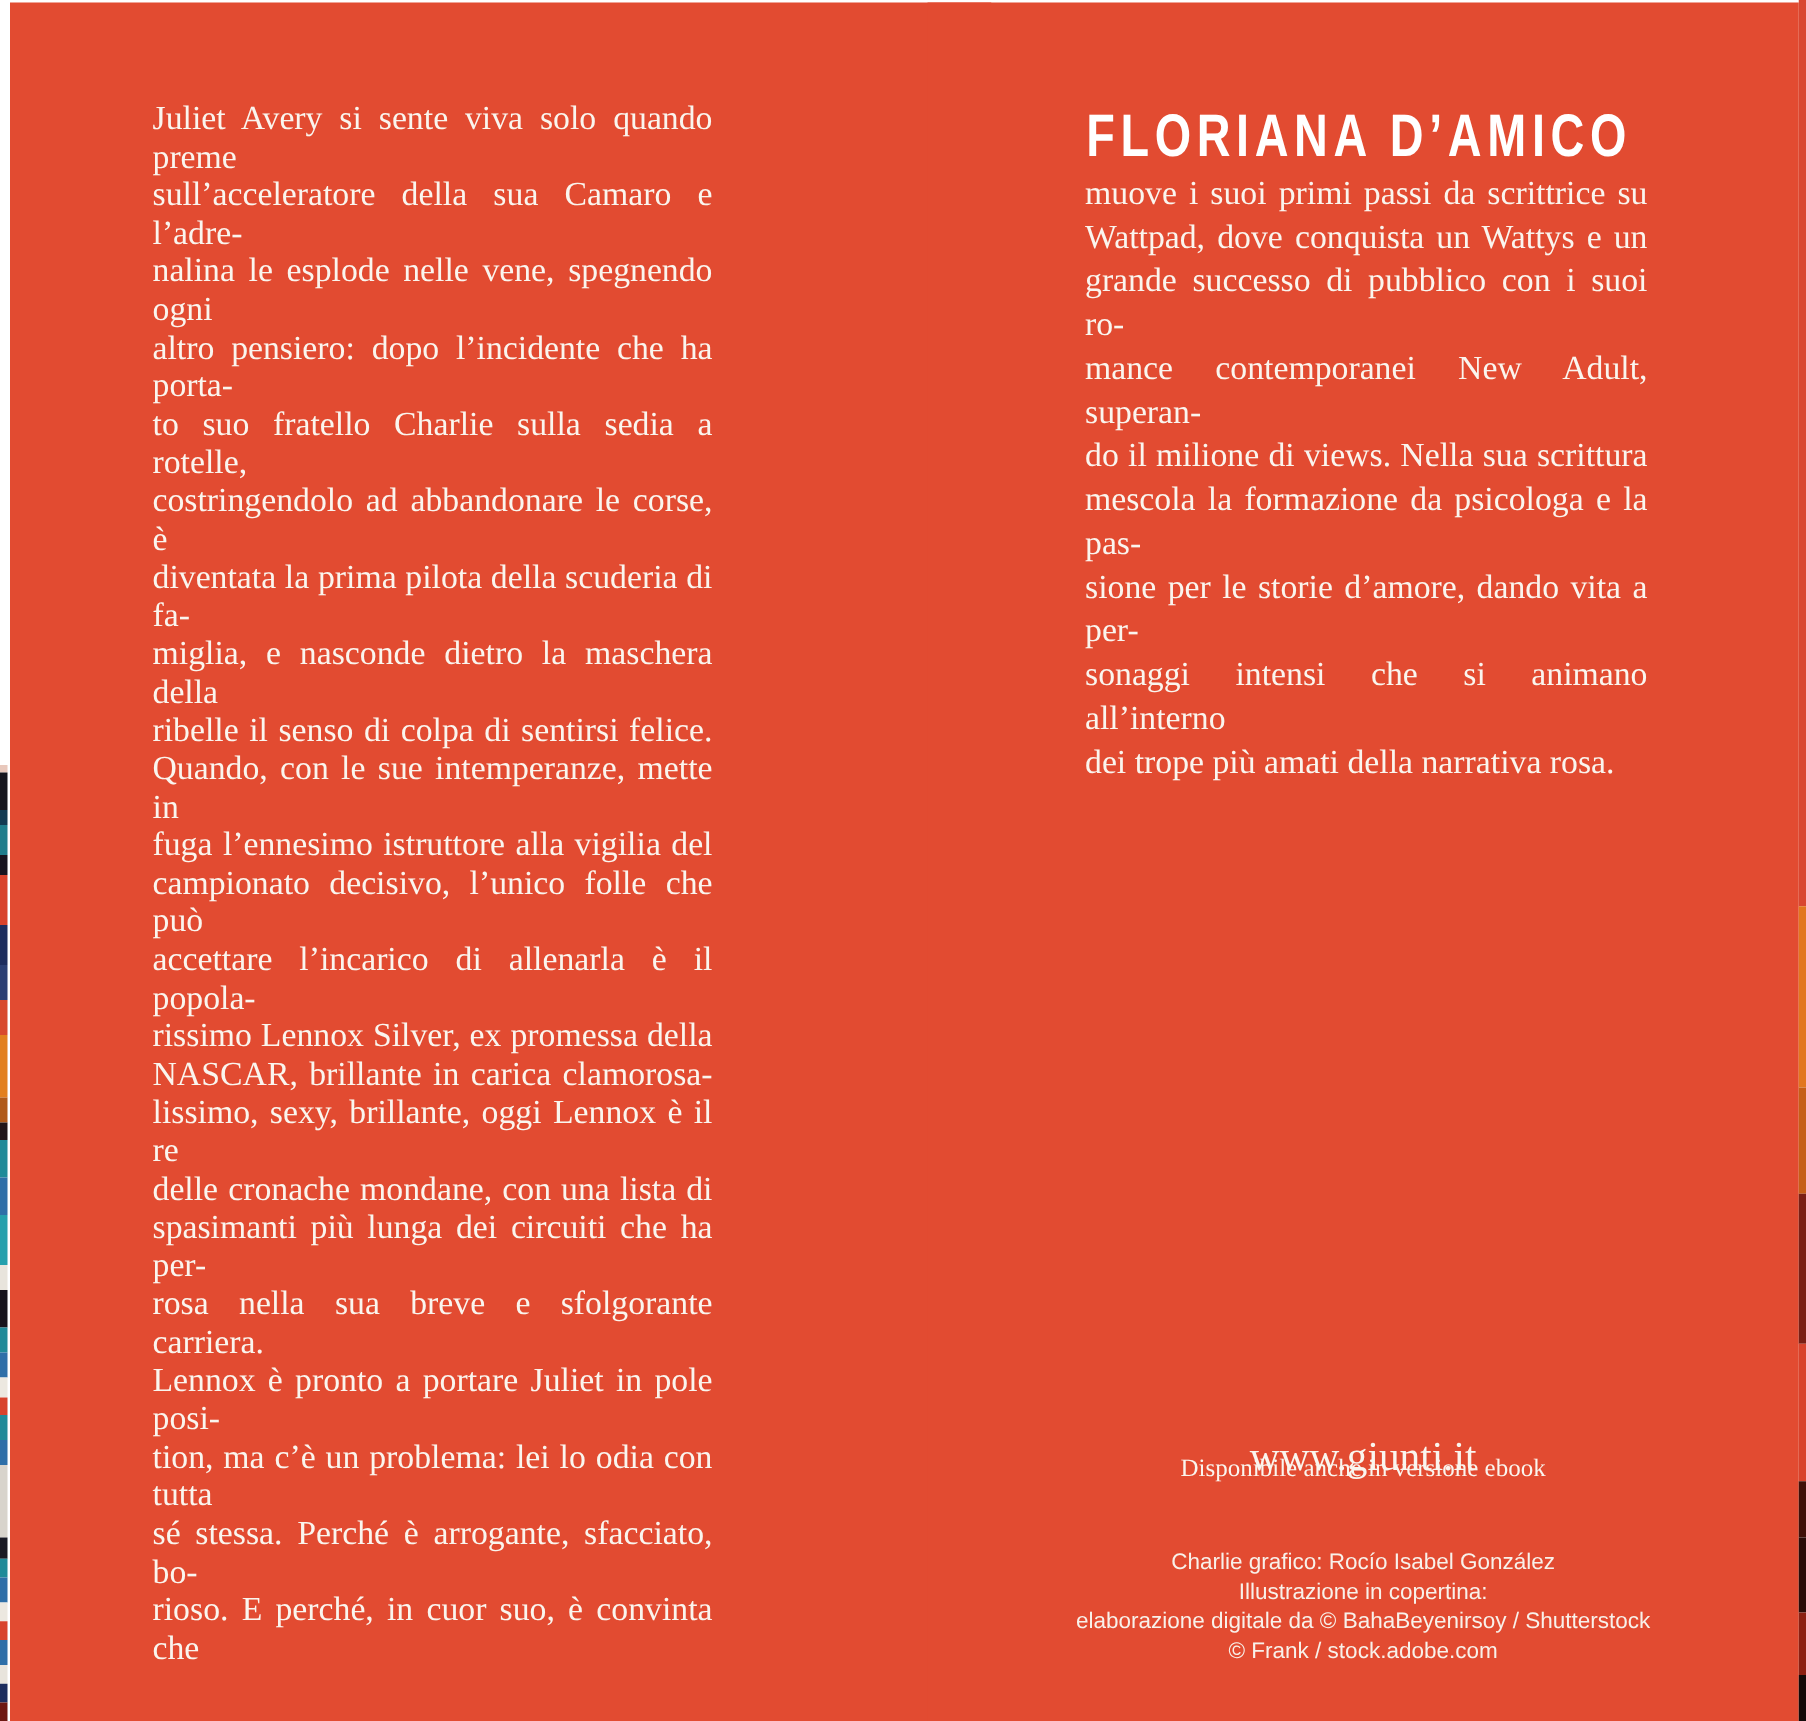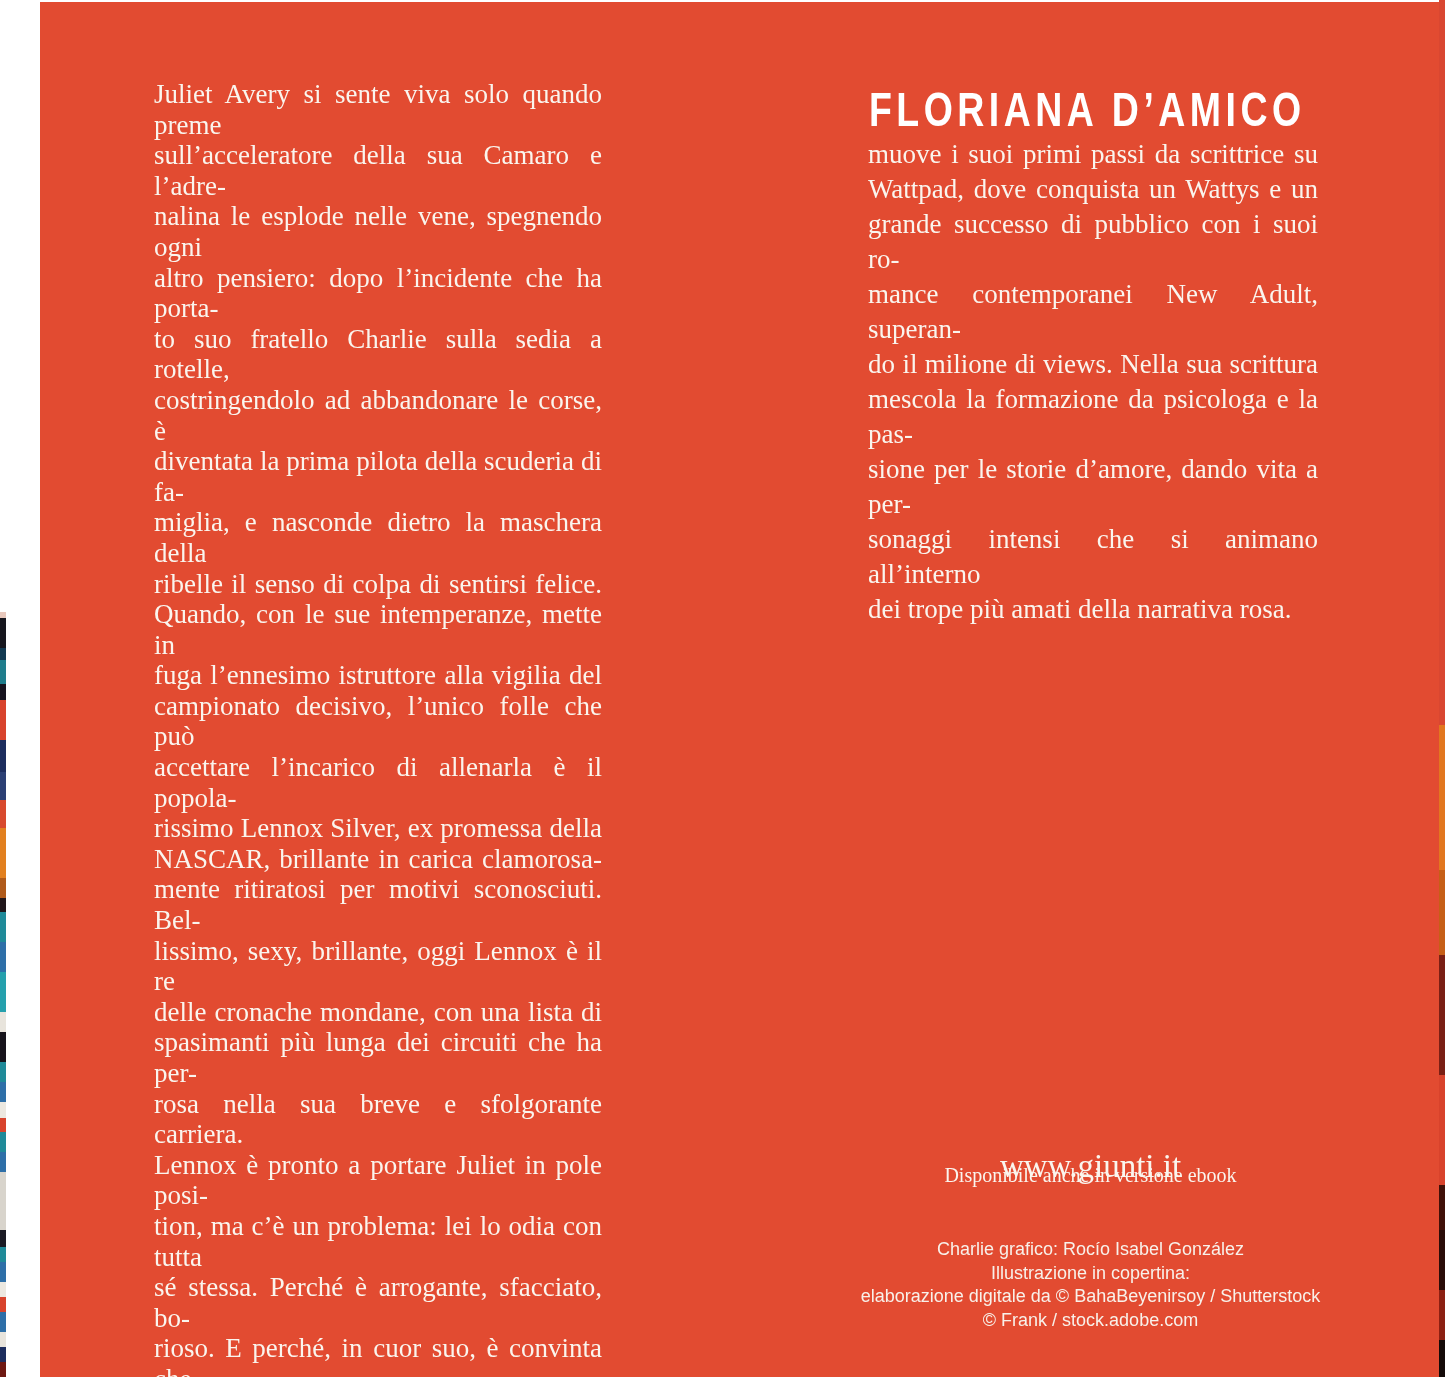--- a/index.html
+++ b/index.html
@@ -1,19 +1,19 @@
 <!DOCTYPE html>
 <html lang="it"><head>
 <meta charset="utf-8">
 <style>
   html,body{margin:0;padding:0;background:#ffffff;}
   #stage{position:relative;width:1445px;height:1377px;background:#ffffff;overflow:hidden;
          font-family:"Liberation Serif","DejaVu Serif",serif;}
   .panel{position:absolute;top:2px;height:1375px;background:#e24b31;}
-  #left-panel{left:8px;width:785px;margin-left:32px;}
+  #left-panel{left:8px;width:785px;}
   #right-panel{left:742px;width:697px;}
 
   
   .flap-text{position:absolute;color:#faf5ee;font-size:27px;}
   #synopsis{left:114px;top:77px;width:448px;line-height:30.6px;}
   #bio{left:126px;top:135px;width:450px;line-height:35px;}
   .para{margin:0;padding:0;}
   .line{text-align:justify;text-align-last:justify;text-justify:inter-word;white-space:normal;}
   .line.no-stretch{text-align-last:left;}
 
@@ -87,21 +87,20 @@
           <div class="line">costringendolo ad abbandonare le corse, è</div>
           <div class="line">diventata la prima pilota della scuderia di fa-</div>
           <div class="line">miglia, e nasconde dietro la maschera della</div>
           <div class="line">ribelle il senso di colpa di sentirsi felice.</div>
           <div class="line">Quando, con le sue intemperanze, mette in</div>
           <div class="line">fuga l’ennesimo istruttore alla vigilia del</div>
           <div class="line">campionato decisivo, l’unico folle che può</div>
           <div class="line">accettare l’incarico di allenarla è il popola-</div>
           <div class="line">rissimo Lennox Silver, ex promessa della</div>
           <div class="line">NASCAR, brillante in carica clamorosa-</div>
-          <div class="line">mente ritiratosi per motivi sconosciuti. Bel-</div>
           <div class="line">lissimo, sexy, brillante, oggi Lennox è il re</div>
           <div class="line">delle cronache mondane, con una lista di</div>
           <div class="line">spasimanti più lunga dei circuiti che ha per-</div>
           <div class="line">rosa nella sua breve e sfolgorante carriera.</div>
           <div class="line">Lennox è pronto a portare Juliet in pole posi-</div>
           <div class="line">tion, ma c’è un problema: lei lo odia con tutta</div>
           <div class="line">sé stessa. Perché è arrogante, sfacciato, bo-</div>
           <div class="line">rioso. E perché, in cuor suo, è convinta che</div>
         </div>
       </div>

